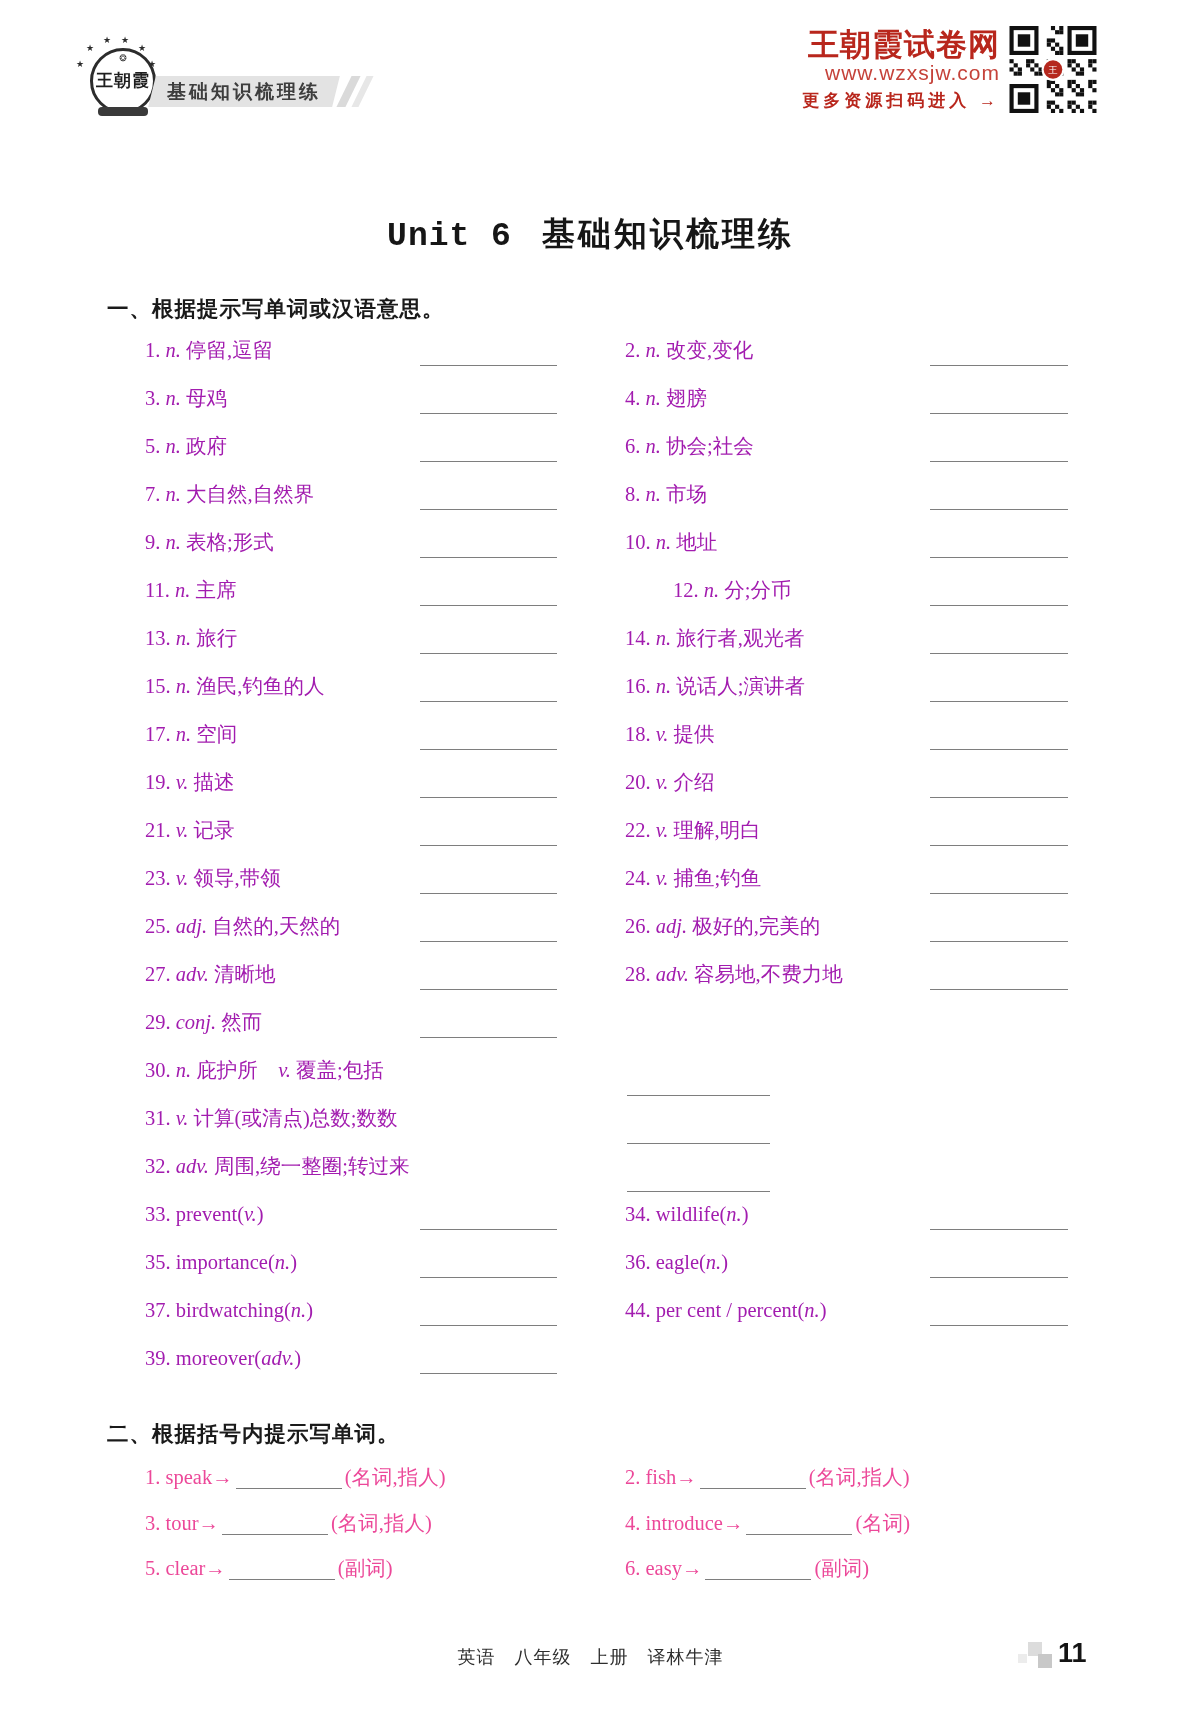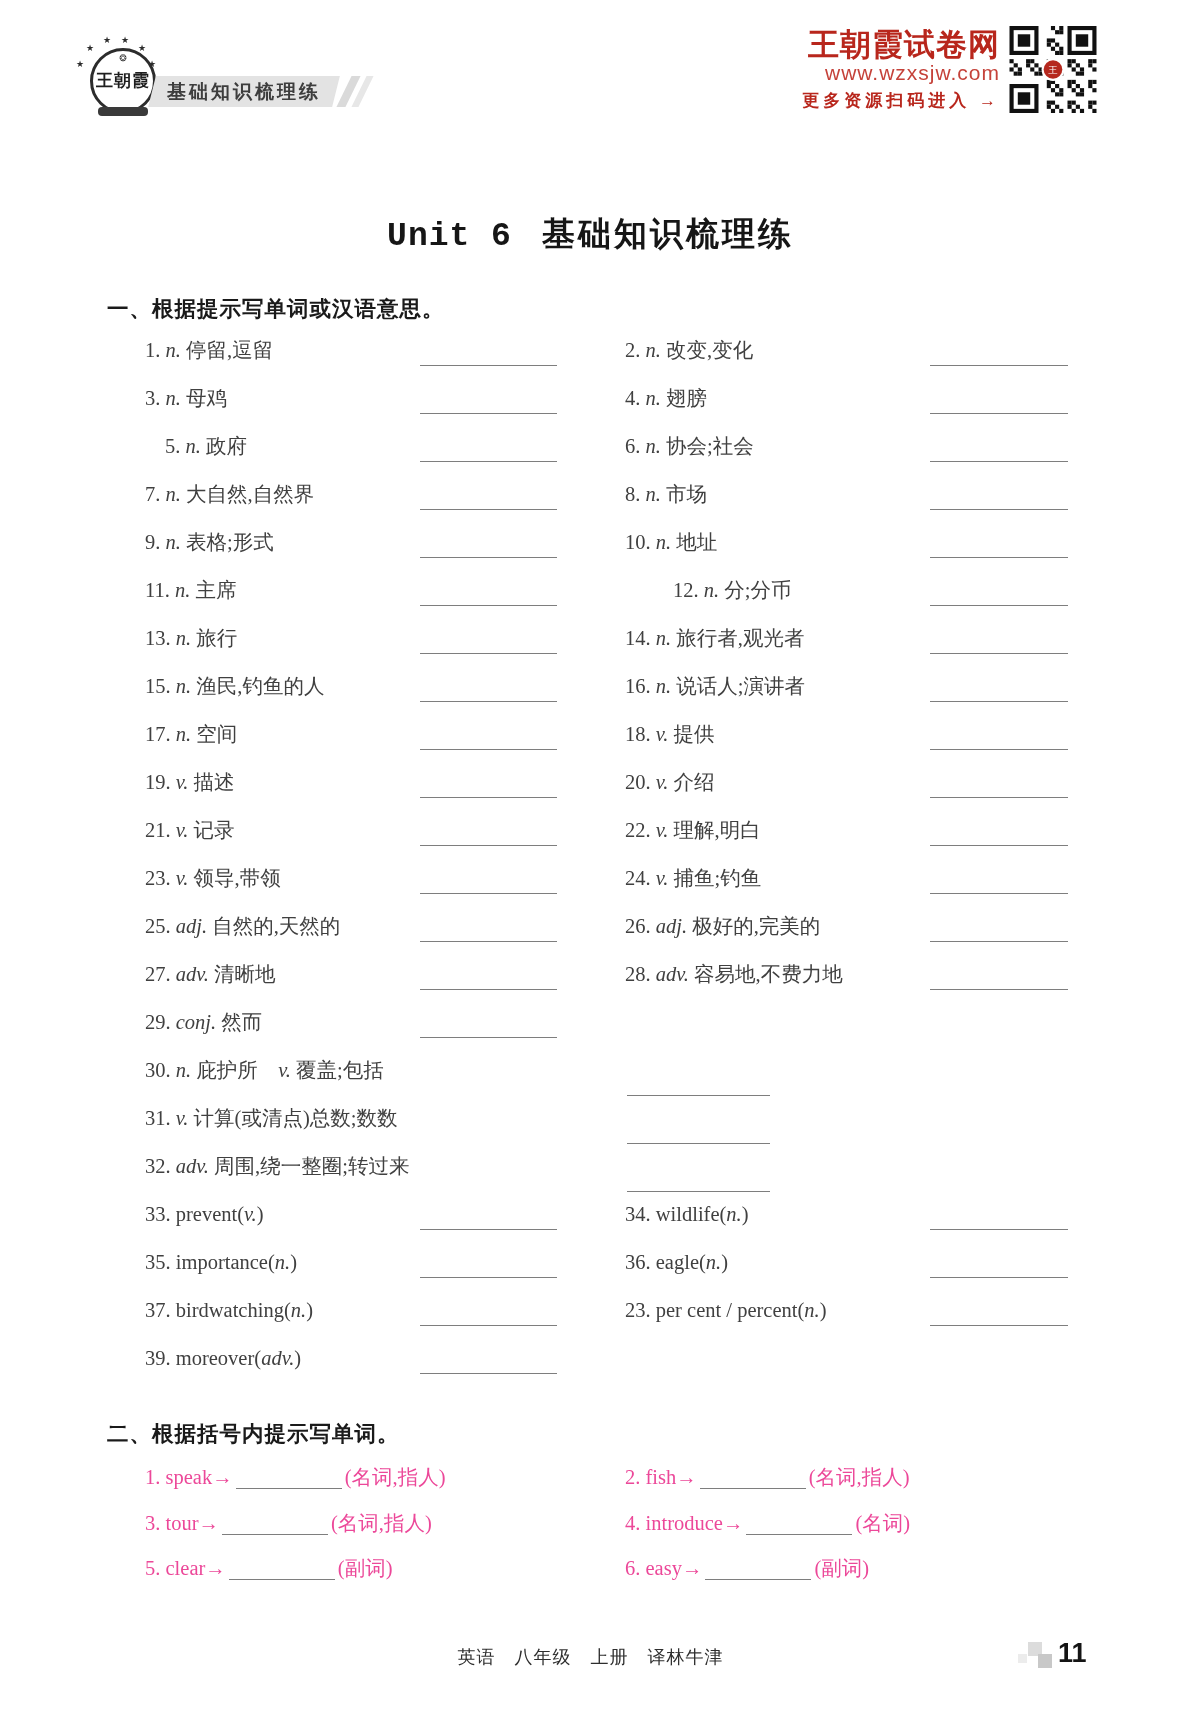--- a/index.html
+++ b/index.html
@@ -38,21 +38,21 @@
   .title{position:absolute;top:212px;left:0;width:100%;text-align:center;
          font-family:Liberation Mono, monospace;font-weight:700;font-size:33px;color:#161616;}
   .title-unit{margin-right:30px;letter-spacing:1px;}
   .title-name{letter-spacing:3px;}
   .sec-heading{position:absolute;left:107px;font-family:"Liberation Sans",sans-serif;
                font-weight:700;font-size:21.5px;color:#1a1a1a;letter-spacing:1px;white-space:nowrap;}
   #s1-heading{top:294px;}
   #s2-heading{top:1419px;}
 
   
-  .s1-item{position:absolute;height:44px;line-height:44px;font-size:20.5px;white-space:nowrap;color:#404040;}
+  .s1-item{position:absolute;height:44px;line-height:44px;font-size:20.5px;white-space:nowrap;color:#a21caf;}
   .pos{font-style:italic;}
   .blank{position:absolute;height:0;border-top:1.5px solid #7e7e7e;}
   .s2-item{position:absolute;height:44px;line-height:44px;font-size:20.5px;white-space:nowrap;color:#ec4899;}
   .s2-blank{display:inline-block;width:106px;height:24px;border-bottom:1.5px solid #7e7e7e;
             vertical-align:-5px;margin:0 3px;}
 
   
   .footer-info{position:absolute;top:1645px;left:0;width:100%;text-align:center;
                font-size:18px;color:#2e2e2e;letter-spacing:1px;}
   .page-num{position:absolute;left:1058px;top:1638px;font-family:"Liberation Sans",sans-serif;
@@ -196,21 +196,21 @@
 
   <div id="s1-items">
       <div class="s1-item" style="top: 328px; left: 145px;"><span>1. </span><span class="pos">n.</span><span> 停留,逗留</span></div>
       <div class="blank" style="left: 420px; width: 137px; top: 365px;"></div>
       <div class="s1-item" style="top: 328px; left: 625px;"><span>2. </span><span class="pos">n.</span><span> 改变,变化</span></div>
       <div class="blank" style="left: 930px; width: 138px; top: 365px;"></div>
       <div class="s1-item" style="top: 376px; left: 145px;"><span>3. </span><span class="pos">n.</span><span> 母鸡</span></div>
       <div class="blank" style="left: 420px; width: 137px; top: 413px;"></div>
       <div class="s1-item" style="top: 376px; left: 625px;"><span>4. </span><span class="pos">n.</span><span> 翅膀</span></div>
       <div class="blank" style="left: 930px; width: 138px; top: 413px;"></div>
-      <div class="s1-item" style="top: 424px; left: 145px; margin-left: 20px;"><span>5. </span><span class="pos">n.</span><span> 政府</span></div>
+      <div class="s1-item" style="top: 424px; left: 145px;"><span>5. </span><span class="pos">n.</span><span> 政府</span></div>
       <div class="blank" style="left: 420px; width: 137px; top: 461px;"></div>
       <div class="s1-item" style="top: 424px; left: 625px;"><span>6. </span><span class="pos">n.</span><span> 协会;社会</span></div>
       <div class="blank" style="left: 930px; width: 138px; top: 461px;"></div>
       <div class="s1-item" style="top: 472px; left: 145px;"><span>7. </span><span class="pos">n.</span><span> 大自然,自然界</span></div>
       <div class="blank" style="left: 420px; width: 137px; top: 509px;"></div>
       <div class="s1-item" style="top: 472px; left: 625px;"><span>8. </span><span class="pos">n.</span><span> 市场</span></div>
       <div class="blank" style="left: 930px; width: 138px; top: 509px;"></div>
       <div class="s1-item" style="top: 520px; left: 145px;"><span>9. </span><span class="pos">n.</span><span> 表格;形式</span></div>
       <div class="blank" style="left: 420px; width: 137px; top: 557px;"></div>
       <div class="s1-item" style="top: 520px; left: 625px;"><span>10. </span><span class="pos">n.</span><span> 地址</span></div>
@@ -262,21 +262,21 @@
       <div class="s1-item" style="top: 1192px; left: 145px;"><span>33. prevent(</span><span class="pos">v.</span><span>)</span></div>
       <div class="blank" style="left: 420px; width: 137px; top: 1229px;"></div>
       <div class="s1-item" style="top: 1192px; left: 625px;"><span>34. wildlife(</span><span class="pos">n.</span><span>)</span></div>
       <div class="blank" style="left: 930px; width: 138px; top: 1229px;"></div>
       <div class="s1-item" style="top: 1240px; left: 145px;"><span>35. importance(</span><span class="pos">n.</span><span>)</span></div>
       <div class="blank" style="left: 420px; width: 137px; top: 1277px;"></div>
       <div class="s1-item" style="top: 1240px; left: 625px;"><span>36. eagle(</span><span class="pos">n.</span><span>)</span></div>
       <div class="blank" style="left: 930px; width: 138px; top: 1277px;"></div>
       <div class="s1-item" style="top: 1288px; left: 145px;"><span>37. birdwatching(</span><span class="pos">n.</span><span>)</span></div>
       <div class="blank" style="left: 420px; width: 137px; top: 1325px;"></div>
-      <div class="s1-item" style="top: 1288px; left: 625px;"><span>23. per cent / percent(</span><span class="pos">n.</span><span>)</span></div>
+      <div class="s1-item" style="top: 1288px; left: 625px;"><span>44. per cent / percent(</span><span class="pos">n.</span><span>)</span></div>
       <div class="blank" style="left: 930px; width: 138px; top: 1325px;"></div>
       <div class="s1-item" style="top: 1336px; left: 145px;"><span>39. moreover(</span><span class="pos">adv.</span><span>)</span></div>
       <div class="blank" style="left: 420px; width: 137px; top: 1373px;"></div>
     </div>
   <div id="s2-items">
       <div class="s2-item" style="top: 1455px; left: 145px;"><span>1. speak→</span><span class="s2-blank"></span><span>(名词,指人)</span></div>
       <div class="s2-item" style="top: 1455px; left: 625px;"><span>2. fish→</span><span class="s2-blank"></span><span>(名词,指人)</span></div>
       <div class="s2-item" style="top: 1500.5px; left: 145px;"><span>3. tour→</span><span class="s2-blank"></span><span>(名词,指人)</span></div>
       <div class="s2-item" style="top: 1500.5px; left: 625px;"><span>4. introduce→</span><span class="s2-blank"></span><span>(名词)</span></div>
       <div class="s2-item" style="top: 1546px; left: 145px;"><span>5. clear→</span><span class="s2-blank"></span><span>(副词)</span></div>

